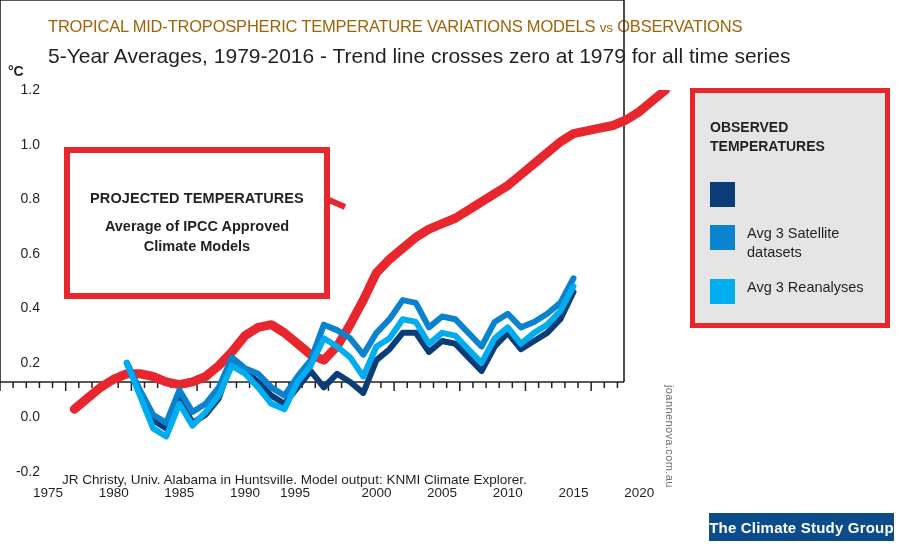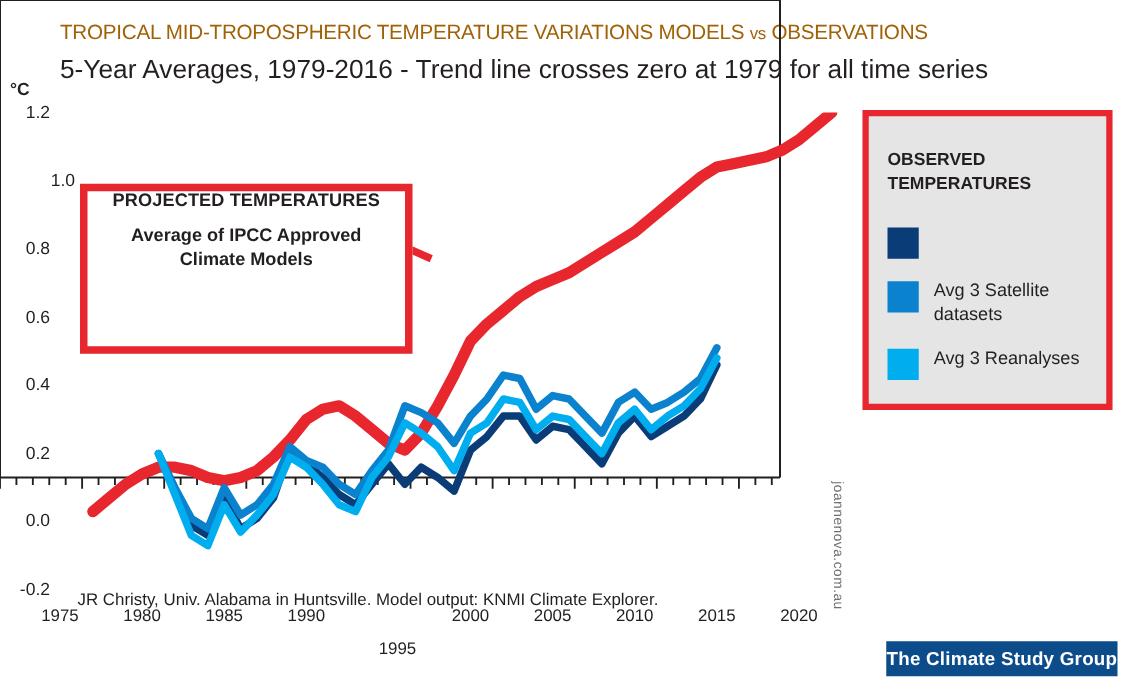--- a/index.html
+++ b/index.html
@@ -40,23 +40,23 @@
     text-align:center;width:48px;
   }
 
   .source-note{
     position:absolute;left:62px;top:472px;
     font-size:13.5px;color:#231f20;white-space:nowrap;
   }
 
   
   .callout{
-    position:absolute;left:64px;top:147px;width:266px;height:136px;
+    position:absolute;left:64px;top:147px;width:266px;height:152px;
     border:6px solid #e8262d;background:#ffffff;box-sizing:border-box;
-    display:flex;flex-direction:column;align-items:center;justify-content:flex-start;
+    display:flex;flex-direction:column;align-items:center;justify-content:center;
     z-index:4;
   }
   .callout-head{
     font-size:14.5px;font-weight:bold;color:#231f20;
     letter-spacing:0.1px;margin-bottom:11px;text-align:center;
   }
   .callout-sub{
     font-size:14.5px;font-weight:bold;color:#231f20;
     text-align:center;line-height:1.32;
   }
@@ -202,30 +202,30 @@
       </div>
   </div>
 
   <div class="watermark">joannenova.com.au</div>
 
   <div class="badge">
     <span>The Climate Study Group</span>
   </div>
 
 <div class="ytick-label" style="left: 0px; top: 81px;">1.2</div>
-    <div class="ytick-label" style="left: 0px; top: 135.571px; padding-left: 20px;">1.0</div>
+    <div class="ytick-label" style="left: 0px; top: 135.571px;">1.0</div>
     <div class="ytick-label" style="left: 0px; top: 190.143px;">0.8</div>
     <div class="ytick-label" style="left: 0px; top: 244.714px;">0.6</div>
     <div class="ytick-label" style="left: 0px; top: 299.286px;">0.4</div>
     <div class="ytick-label" style="left: 0px; top: 353.857px;">0.2</div>
     <div class="ytick-label" style="left: 0px; top: 408.429px;">0.0</div>
     <div class="ytick-label" style="left: 0px; top: 463px;">-0.2</div>
     <div class="xtick-label" style="left: 24px; top: 485px;">1975</div>
     <div class="xtick-label" style="left: 89.6842px; top: 485px;">1980</div>
     <div class="xtick-label" style="left: 155.368px; top: 485px;">1985</div>
     <div class="xtick-label" style="left: 221.053px; top: 485px;">1990</div>
-    <div class="xtick-label" style="left: 294px; top: 485px; margin-top: 26px;">1995</div>
+    <div class="xtick-label" style="left: 271px; top: 485px;">1995</div>
     <div class="xtick-label" style="left: 352.421px; top: 485px;">2000</div>
     <div class="xtick-label" style="left: 418.105px; top: 485px;">2005</div>
     <div class="xtick-label" style="left: 483.789px; top: 485px;">2010</div>
     <div class="xtick-label" style="left: 549.474px; top: 485px;">2015</div>
     <div class="xtick-label" style="left: 615.158px; top: 485px;">2020</div>
   </div>
 
 </body></html>

